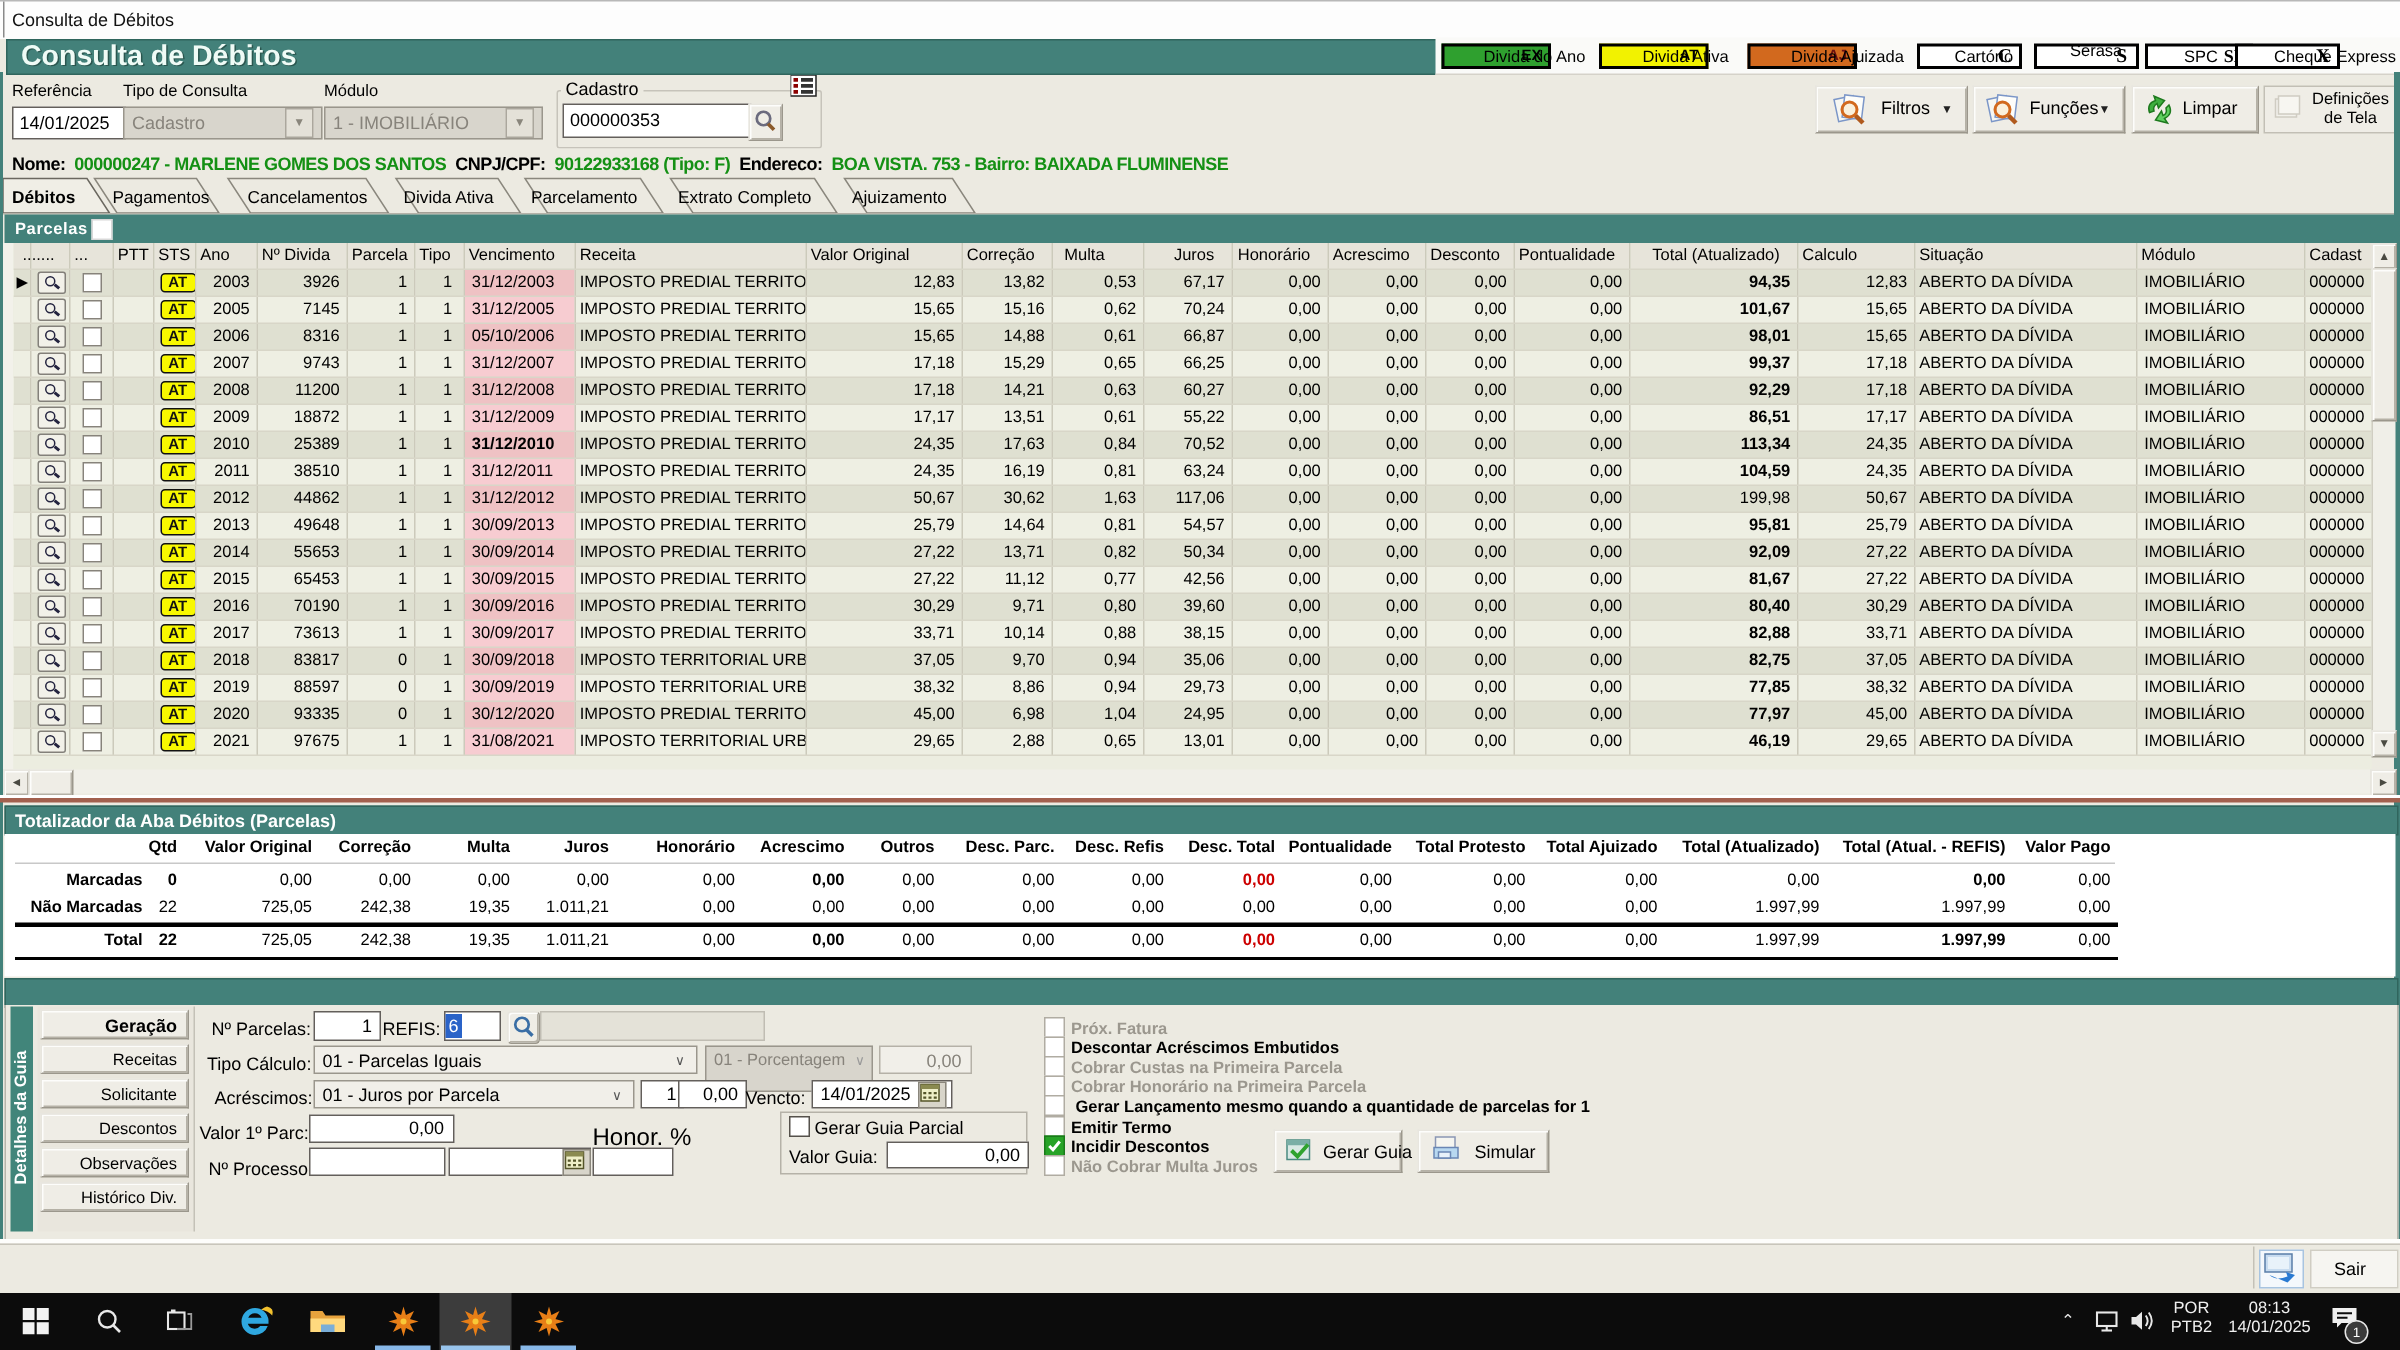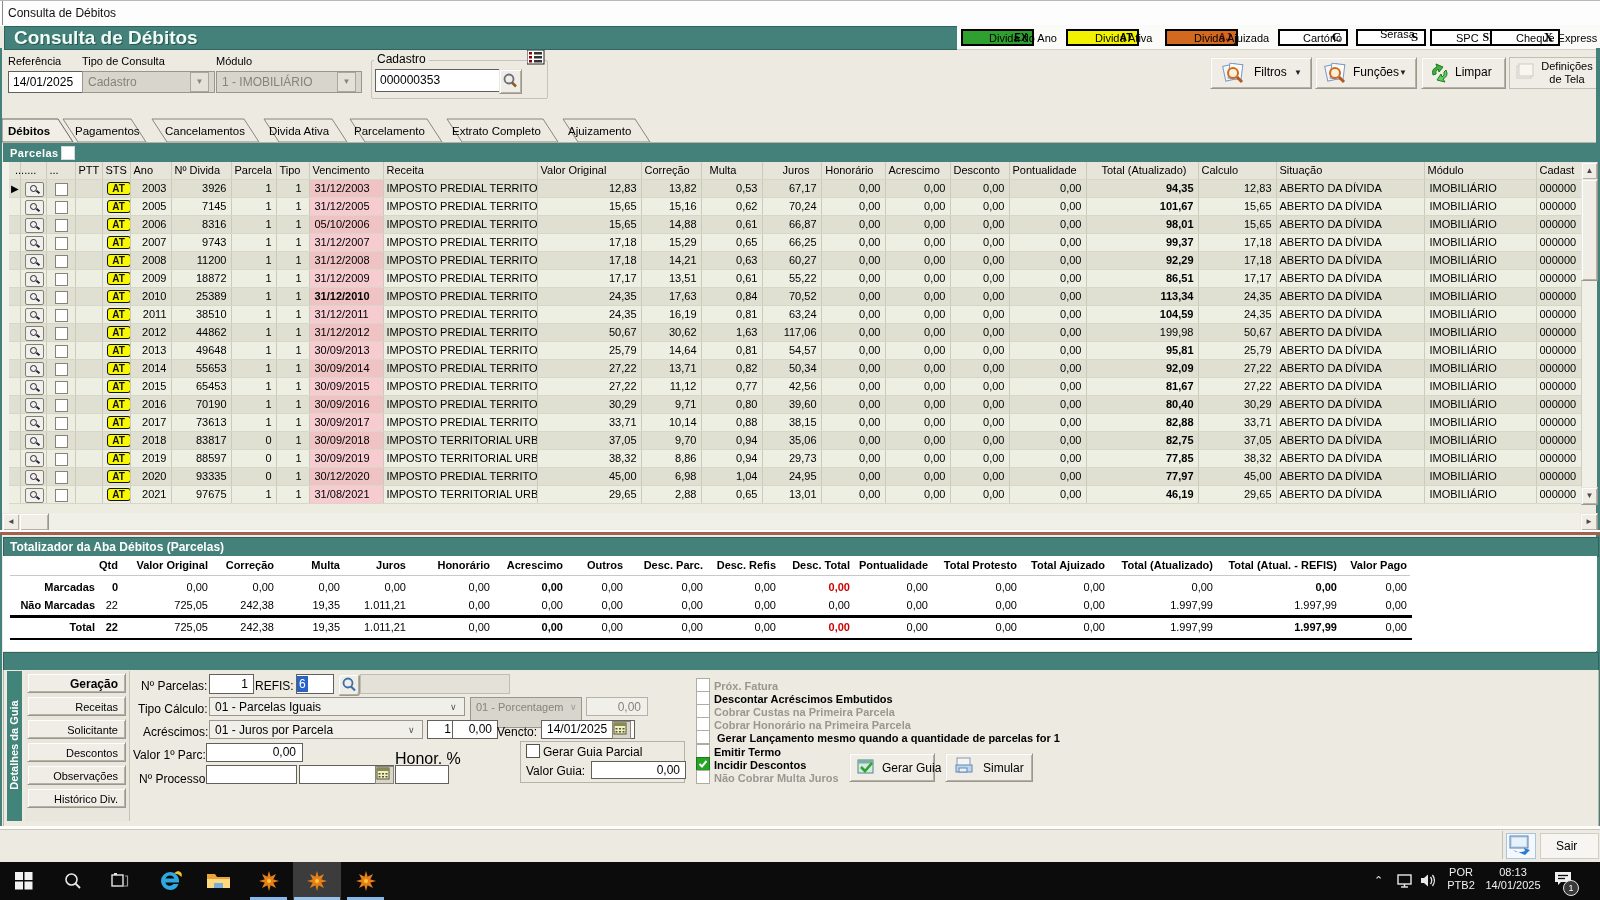--- a/index.html
+++ b/index.html
@@ -108,20 +108,21 @@
       </svg></div>
 <div class="abs" style="left:1455px;top:65px;font-size:12px;">Limpar</div>
 <div class="abs btn" style="left:1509px;top:57px;width:90px;height:30px;box-shadow:none;border:1px solid #C2BFB5;"></div>
 <div class="abs" style="left:1514px;top:62px;"><svg width="22" height="22">
         <rect x="3" y="4" width="14" height="12" fill="#F2F1EB" stroke="#CFCCC2"></rect>
         <rect x="5" y="2" width="14" height="12" fill="#F7F6F1" stroke="#CFCCC2"></rect>
       </svg></div>
 <div class="abs" style="left:1541px;top:60px;font-size:11px;text-align:center;width:52px;line-height:13px;">Definições<br>de Tela</div>
 
 <div class="abs" style="left:0;top:99px;width:1600px;height:19px;background:#ECEAE1;"></div>
+<div class="abs" style="left:8px;top:102px;font-size:12px;letter-spacing:-0.35px;font-weight:bold;white-space:nowrap;">Nome:&nbsp; <span style="color:#149014">000000247 - MARLENE GOMES DOS SANTOS</span>&nbsp;&nbsp;CNPJ/CPF:&nbsp; <span style="color:#149014">90122933168 (Tipo: F)</span>&nbsp;&nbsp;Endereco:&nbsp; <span style="color:#149014">BOA VISTA. 753 - Bairro: BAIXADA FLUMINENSE</span></div>
 
 <svg class="abs" style="left:0;top:118px;" width="1600" height="26">
 <g stroke="#8A877D" fill="#ECEAE1">
 <polygon points="63,1 131,1 146,24 78,24"></polygon>
 <polygon points="152,1 244,1 259,24 167,24"></polygon>
 <polygon points="264,1 332,1 347,24 279,24"></polygon>
 <polygon points="350,1 427,1 442,24 365,24"></polygon>
 <polygon points="447,1 543,1 558,24 462,24"></polygon>
 <polygon points="563,1 635,1 650,24 578,24"></polygon>
 <polygon points="2,1 58,1 73,24 2,24" fill="#F0EEE6" stroke="#6A675F"></polygon>

